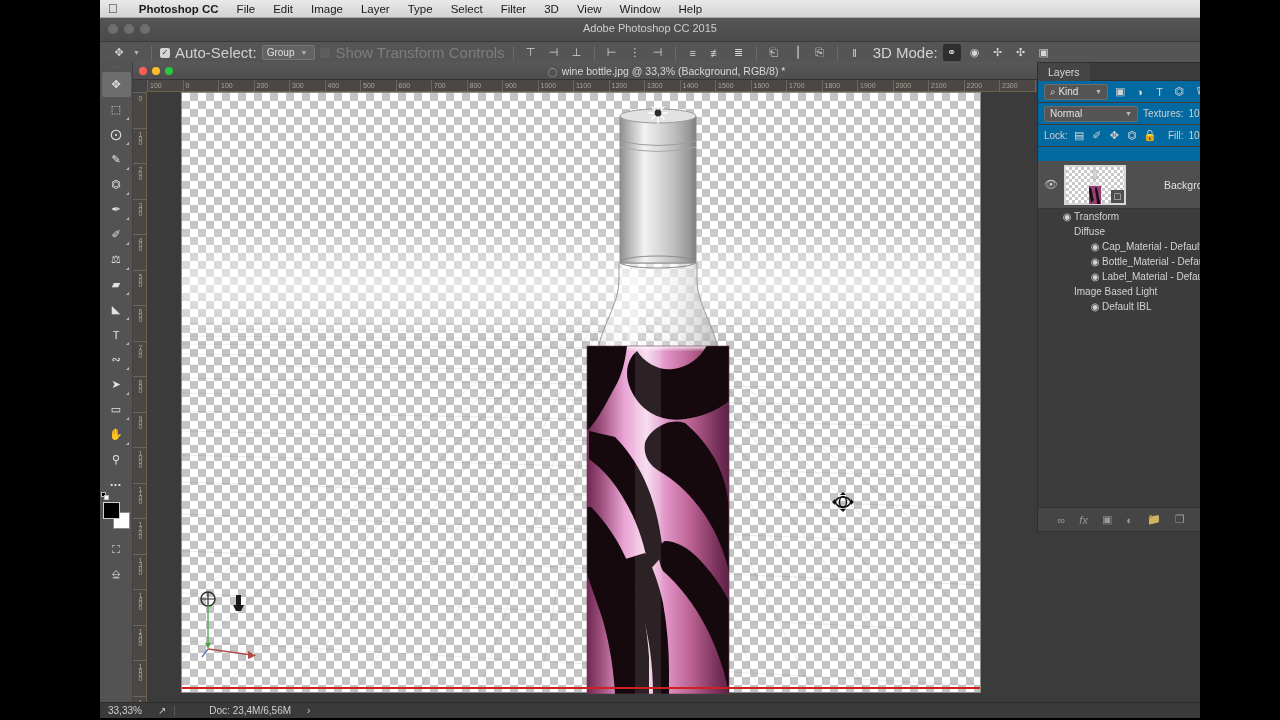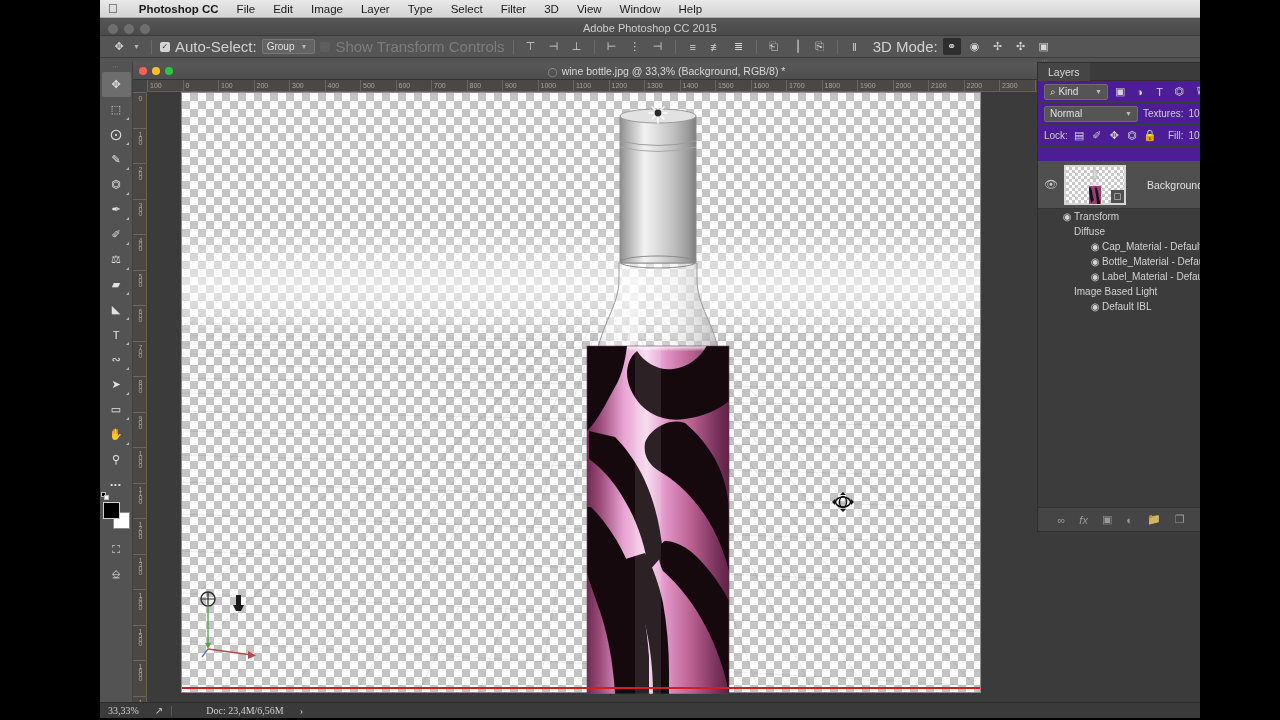--- a/index.html
+++ b/index.html
@@ -18,21 +18,21 @@
              background:linear-gradient(#e9e9e9,#d3d3d3); border-bottom:1px solid #a8a8a8;
              display:flex; align-items:center; padding-left:8px; z-index:50; }
   #menubar .apple { font-size:13px; color:#222; margin-right:12px; line-height:1; }
   #menubar .mi { color:#1a1a1a; font-size:11.5px; padding:0 9px; white-space:nowrap; }
   #menubar .mi.brand { font-weight:bold; }
 
   
   #app { position:absolute; left:100px; top:18px; width:1100px; height:700px; background:#535353; z-index:10; }
 
   
-  #apptitle { position:relative; height:18px; background:linear-gradient(#555,#4a4a4a);
+  #apptitle { position:relative; height:24px; background:linear-gradient(#555,#4a4a4a);
               border-bottom:1px solid #3a3a3a; }
   #apptitle .lights { position:absolute; left:8px; top:6px; display:flex; gap:6px; }
   #apptitle .lights i { width:10px; height:10px; border-radius:50%; background:#6e6e6e; display:block; }
   #apptitle .t { position:absolute; left:0; right:0; top:4px; text-align:center;
                  font-size:11px; color:#cfcfcf; }
 
   
   #optionsbar { position:relative; height:22px; background:#555; border-bottom:1px solid #3c3c3c;
                 display:flex; align-items:center; padding-left:10px; gap:5px; }
   .obtn { width:18px; height:17px; display:flex; align-items:center; justify-content:center;
@@ -121,21 +121,21 @@
   #swatches { position:relative; width:30px; height:30px; margin-top:4px; }
   #swFG { position:absolute; left:2px; top:1px; width:17px; height:17px; background:#000;
           border:1px solid #cfcfcf; }
   #swBG { position:absolute; left:12px; top:11px; width:17px; height:17px; background:#fff;
           border:1px solid #8a8a8a; }
   #swMini { position:absolute; left:0; top:-9px; width:8px; height:8px; }
   #swMini i { position:absolute; display:block; width:5px; height:5px; border:1px solid #bbb; }
 
   
   #layers { position:absolute; right:-33px; top:44px; width:196px; height:470px;
-            background:#4c1d95; border:1px solid #2f2f2f; z-index:20; }
+            background:#0369a1; border:1px solid #2f2f2f; z-index:20;text-align:right; }
   #lpTabs { height:18px; background:#3b3b3b; display:flex; align-items:center; position:relative;
             border-bottom:1px solid #2f2f2f; }
   #lpTabs .tab { background:#454545; height:18px; padding:0 10px; display:flex; align-items:center;
                  font-size:10.5px; color:#d8d8d8; }
   #lpTabs .burger { position:absolute; right:6px; top:4px; width:11px; height:9px;
                     display:flex; flex-direction:column; justify-content:space-between; }
   #lpTabs .burger i { display:block; height:1px; background:#c0c0c0; }
   #lpTabs .dots { position:absolute; left:3px; top:-6px; font-size:7px; color:#8c8c8c; }
 
   .lrow { display:flex; align-items:center; height:20px; padding:0 6px; gap:5px;
@@ -168,21 +168,21 @@
   .bgCaret { color:#c9c9c9; font-size:8px; margin-right:4px; }
   #lpFoot { position:absolute; left:0; right:0; bottom:0; height:24px; background:#454545;
             border-top:1px solid #333; display:flex; align-items:center; justify-content:center;
             gap:14px; color:#b8b8b8; font-size:11px; }
   #lpFoot .fi { opacity:.72; display:flex; align-items:center; }
 
   
   #statusbar { position:absolute; left:0; right:0; bottom:0; height:16px; background:#3a3a3a;
                display:flex; align-items:center; gap:0px; font-size:10px; color:#cfcfcf;
                border-top:1px solid #2d2d2d; }
-  #statusbar .sb { padding:0 8px; white-space:nowrap; display:flex; align-items:center; gap:4px;font-family:Liberation Serif, serif; }
+  #statusbar .sb { padding:0 8px; white-space:nowrap; display:flex; align-items:center; gap:4px; }
   .vr { width:1px; height:10px; background:#5a5a5a; }
 </style>
 </head>
 <body>
 
 <div id="screen">
 
   <div id="menubar">
     <span class="apple"></span>
     <span class="mi brand">Photoshop CC</span>

